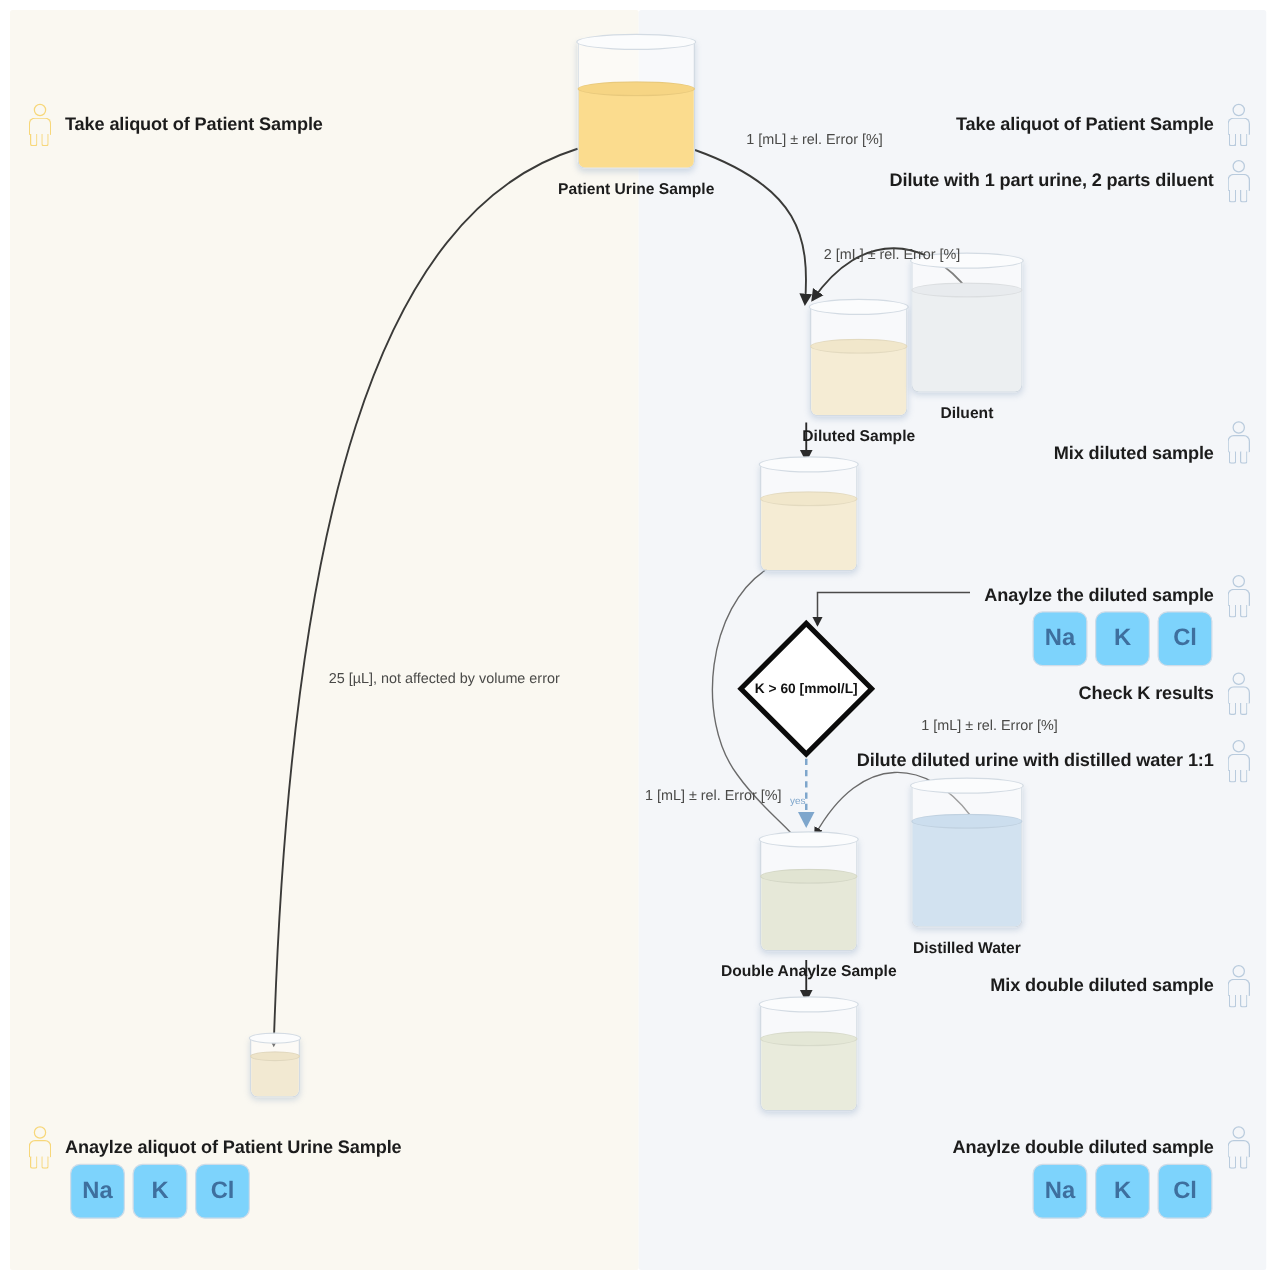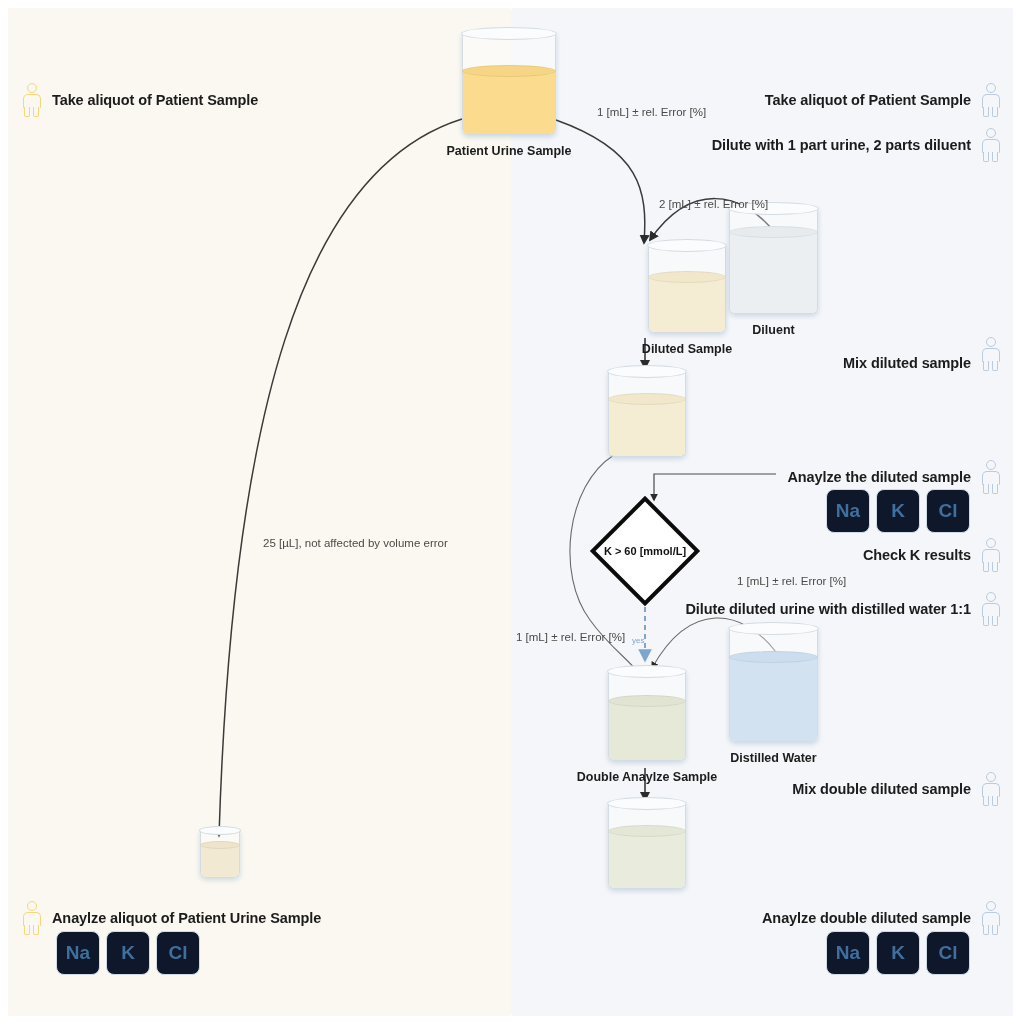--- a/index.html
+++ b/index.html
@@ -104,21 +104,21 @@
     transform: translate(-50%,-50%);
     font-size: 11px; font-weight: bold; color: #111; white-space: nowrap;
   }
 
   
   .chips { position: absolute; display: flex; gap: 6px; }
   .chip {
     width: 44px; height: 44px;
     border: 1.6px solid #cfdce8;
     border-radius: 8px;
-    background: #0f172a;
+    background: #7dd3fc;
     display: flex; align-items: center; justify-content: center;
     font-size: 19px; font-weight: bold; color: #3e6f9e;
   }
 
   
   .edge-note {
     position: absolute;
     font-size: 11.5px;
     color: #4a4a48;
     white-space: nowrap;

